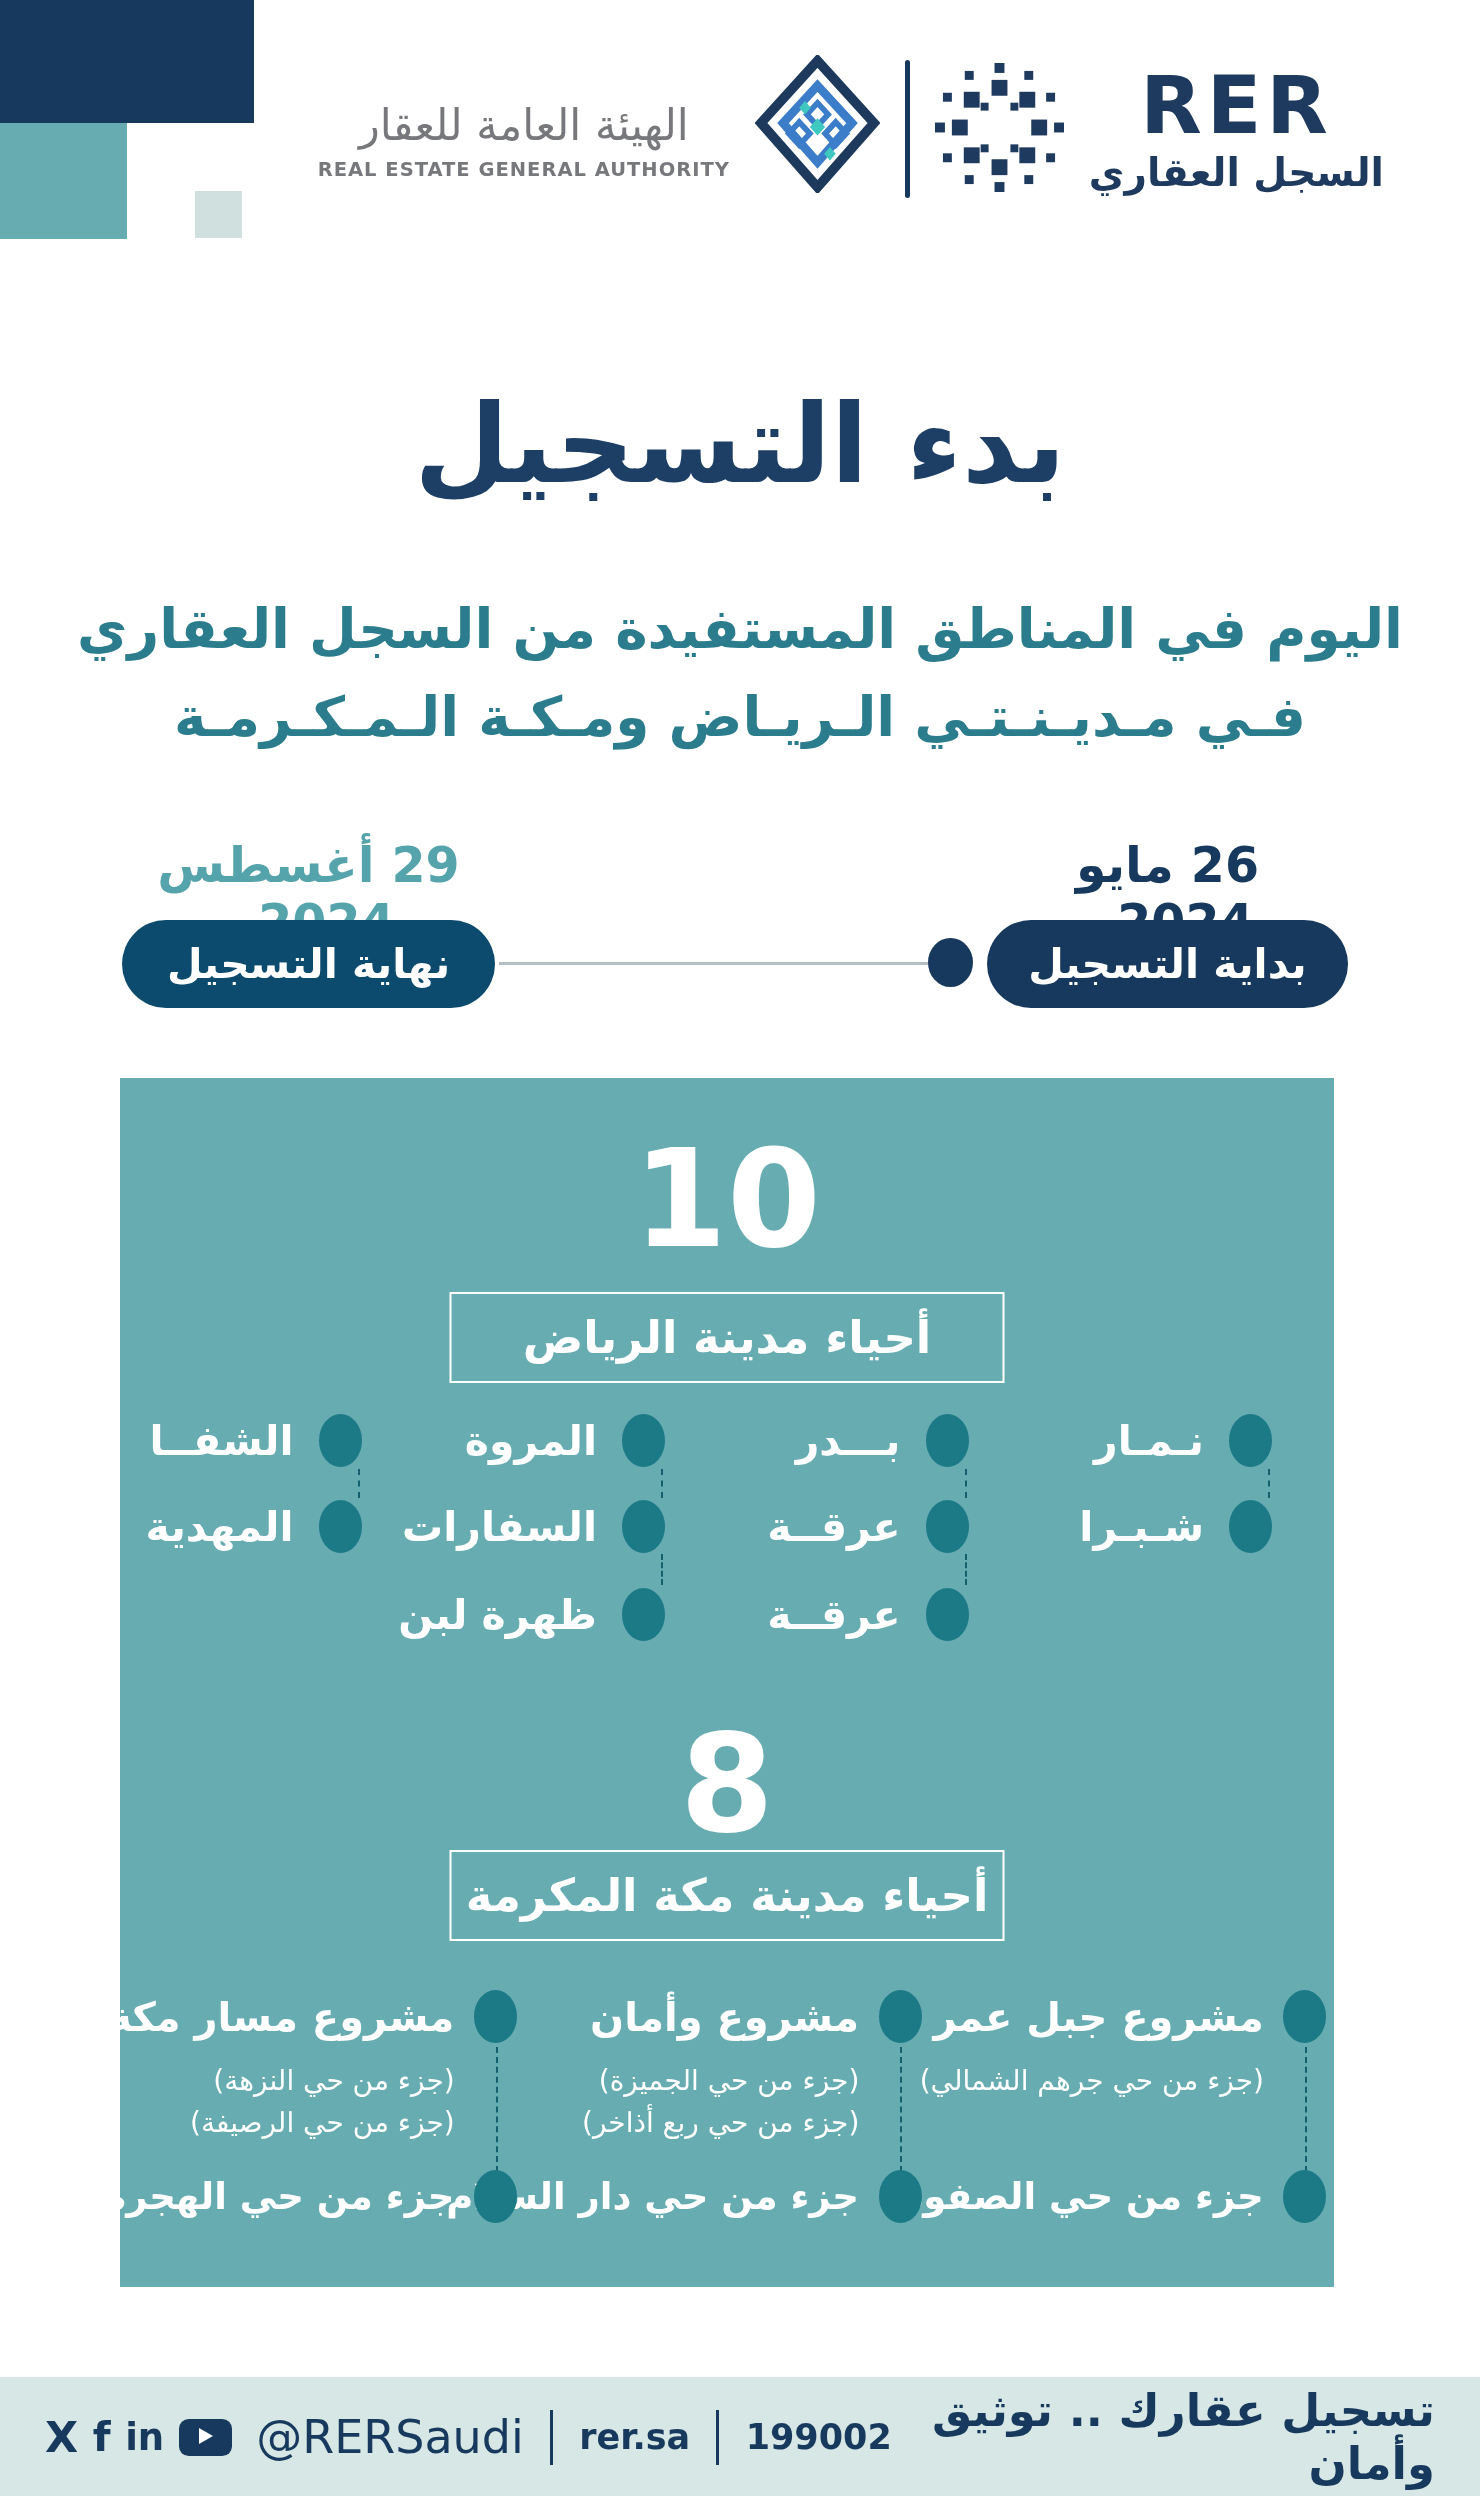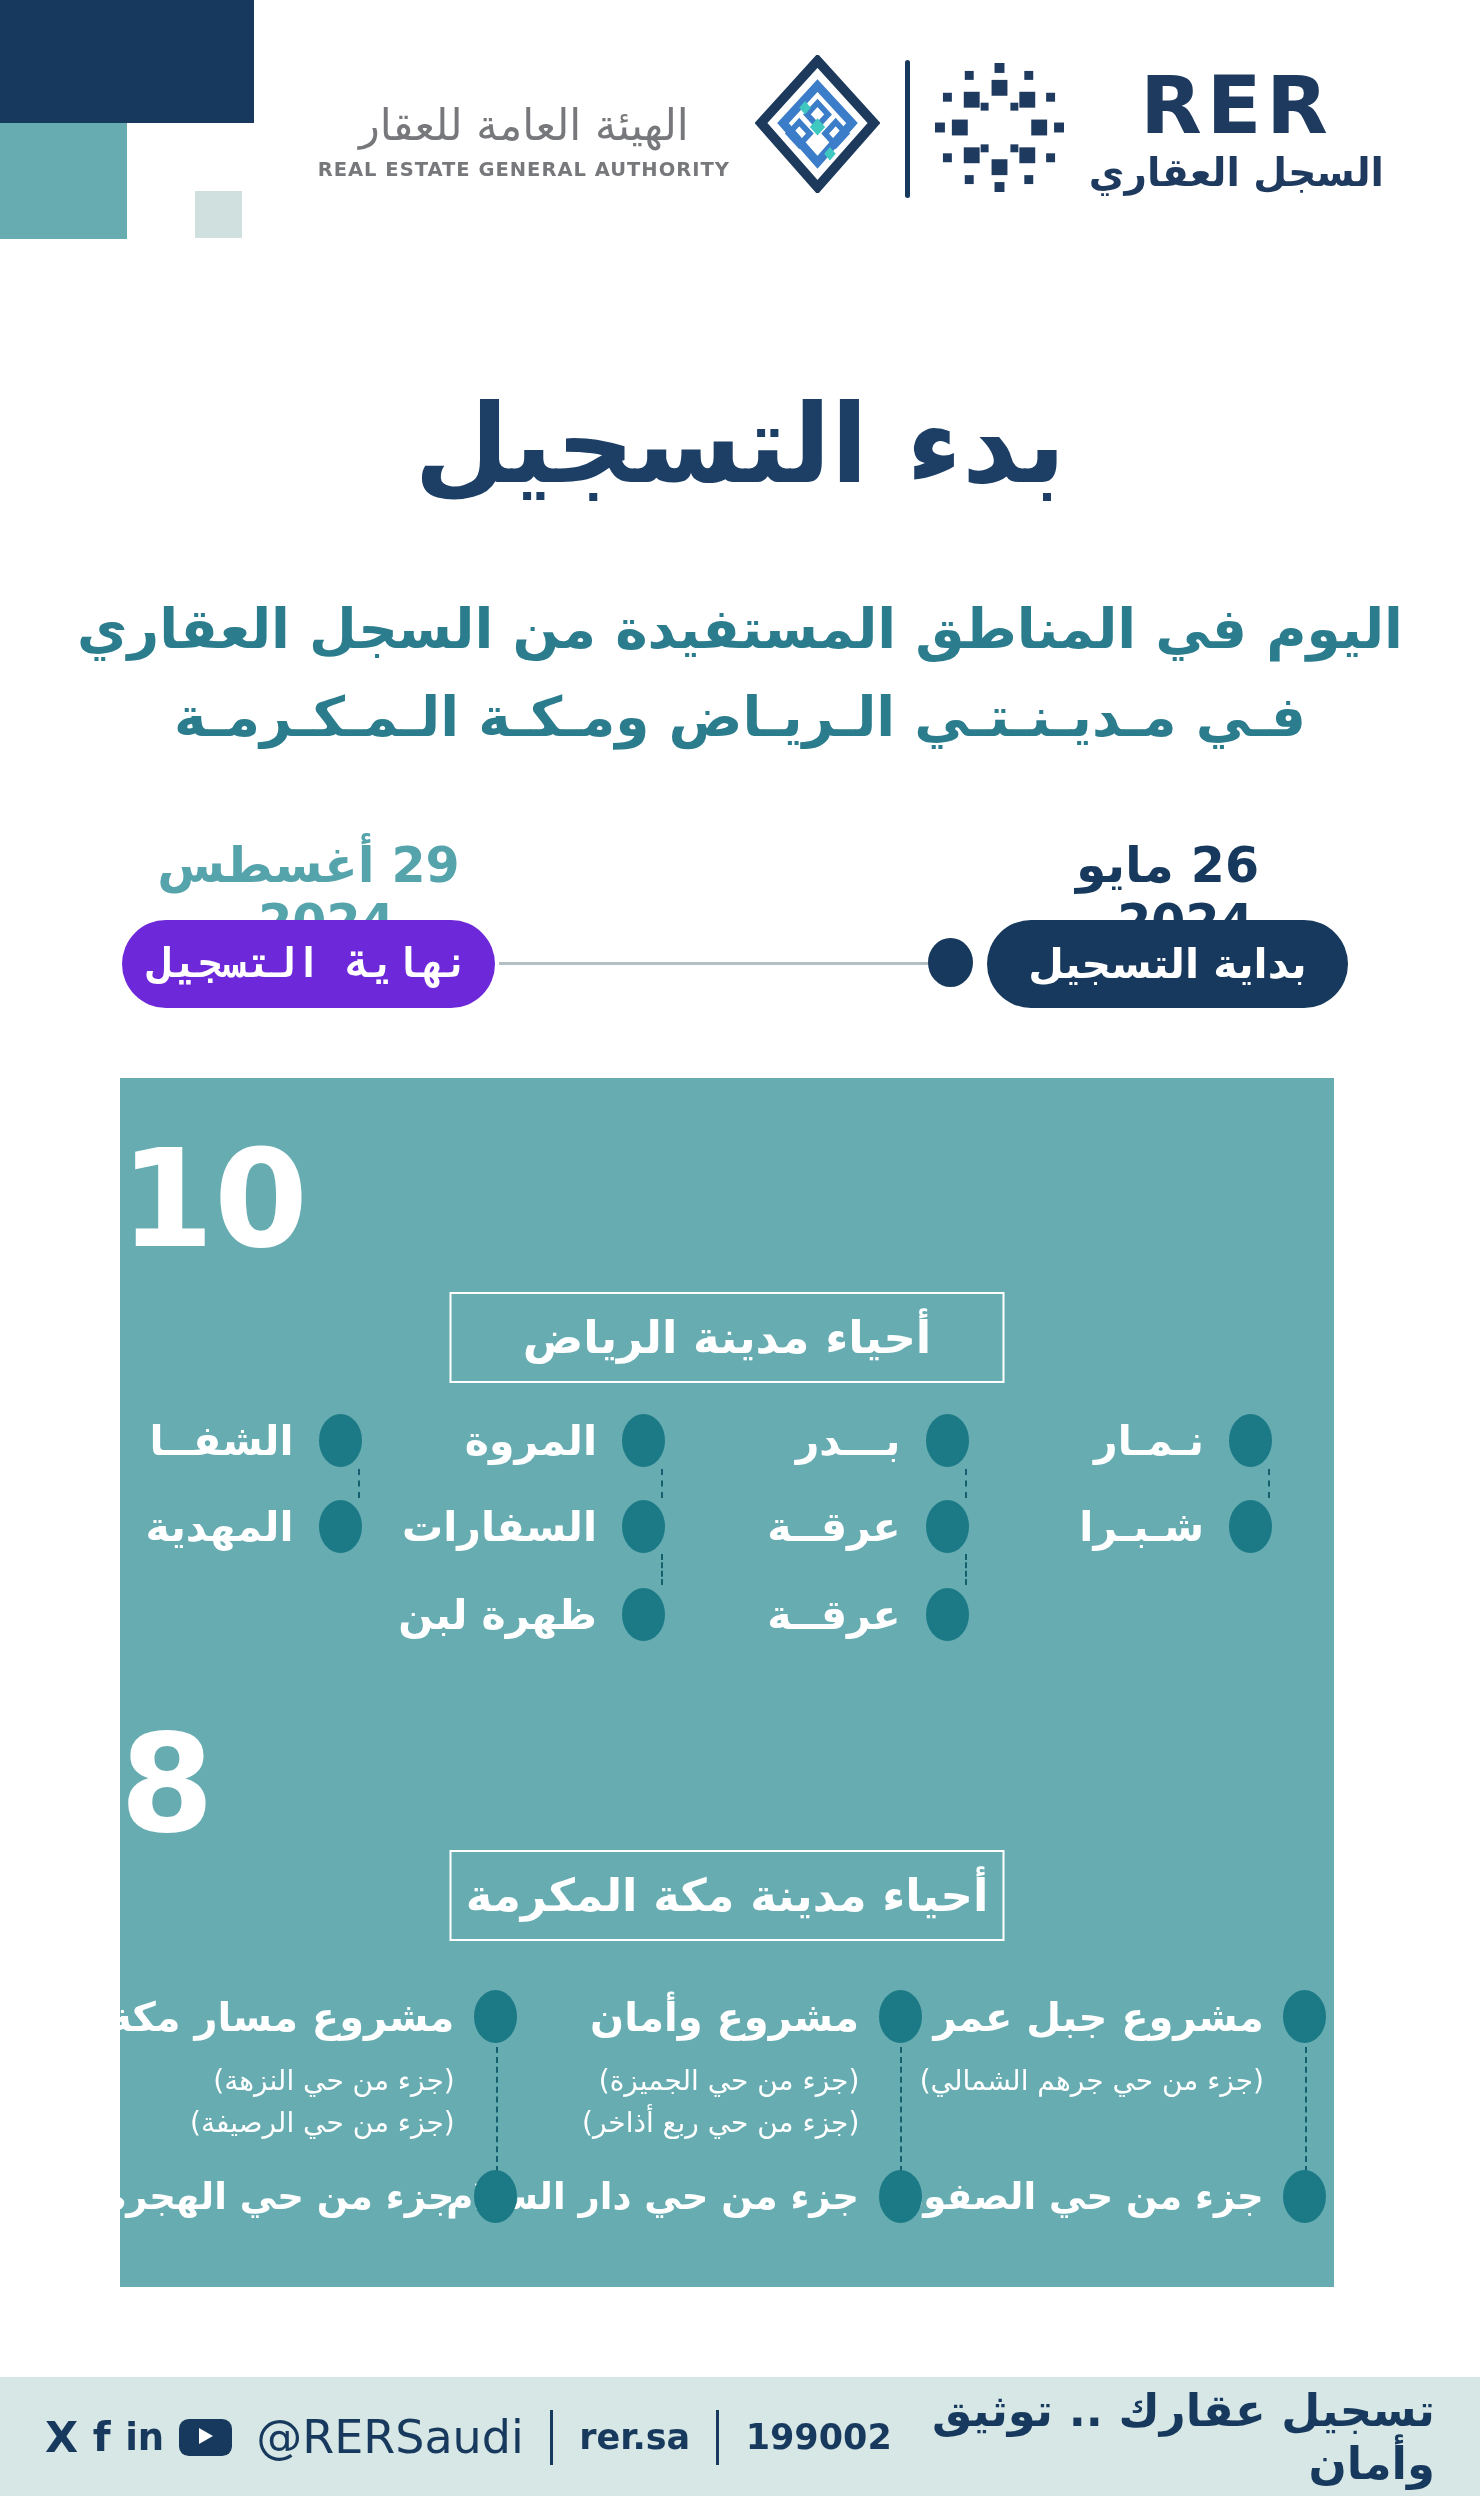--- a/index.html
+++ b/index.html
@@ -29,27 +29,27 @@
 
   
   .main-title{top:380px;left:0;right:0;text-align:center;font-size:109px;font-weight:700;color:#1d3f66;line-height:1.2;}
   .subtitle{top:585px;left:0;right:0;text-align:center;color:#2b7d8d;font-weight:700;font-size:55px;line-height:1.6;direction:rtl;}
 
   
   .tl-date-start{top:837px;left:987px;width:361px;text-align:center;font-size:49px;font-weight:700;color:#17395d;direction:rtl;}
   .tl-date-end{top:837px;left:122px;width:373px;text-align:center;font-size:49px;font-weight:700;color:#55a3ab;direction:rtl;}
   .pill{height:88px;border-radius:45px;display:flex;align-items:center;justify-content:center;color:#fff;font-size:41px;font-weight:700;direction:rtl;}
   .pill-start{top:920px;left:987px;width:361px;background:#17395d;}
-  .pill-end{top:920px;left:122px;width:373px;background:#6d28d9;font-family:Liberation Mono, monospace;}
+  .pill-end{top:920px;left:122px;width:373px;background:#0c4a6e;}
   .tl-line{top:962px;left:499px;width:433px;height:2.9px;background:#b3bfc5;}
   .tl-dot{top:938px;left:928px;width:45px;height:49px;border-radius:50%;background:#17395d;}
 
   
   .panel{left:120px;top:1078px;width:1214px;height:1209px;background:#66acb1;}
-  .count{left:0;right:0;text-align:left;font-size:135px;font-weight:700;color:#ffffff;line-height:1;}
+  .count{left:0;right:0;text-align:center;font-size:135px;font-weight:700;color:#ffffff;line-height:1;}
   .count-riyadh{top:54px;}
   .count-makkah{top:639px;}
   .hbox{left:50%;transform:translateX(-50%);width:555px;height:91px;border:2.9px solid #ffffff;box-sizing:border-box;
         display:flex;align-items:center;justify-content:center;color:#fff;font-size:45px;font-weight:700;direction:rtl;}
   .hbox-riyadh{top:214px;}
   .hbox-makkah{top:740px;margin-top:32px;}
 
   .dot{width:43px;height:53px;border-radius:50%;background:#1c7a87;flex:none;}
   .connector{position:absolute;width:0;border-right:2.9px dashed #14606e;}
 

